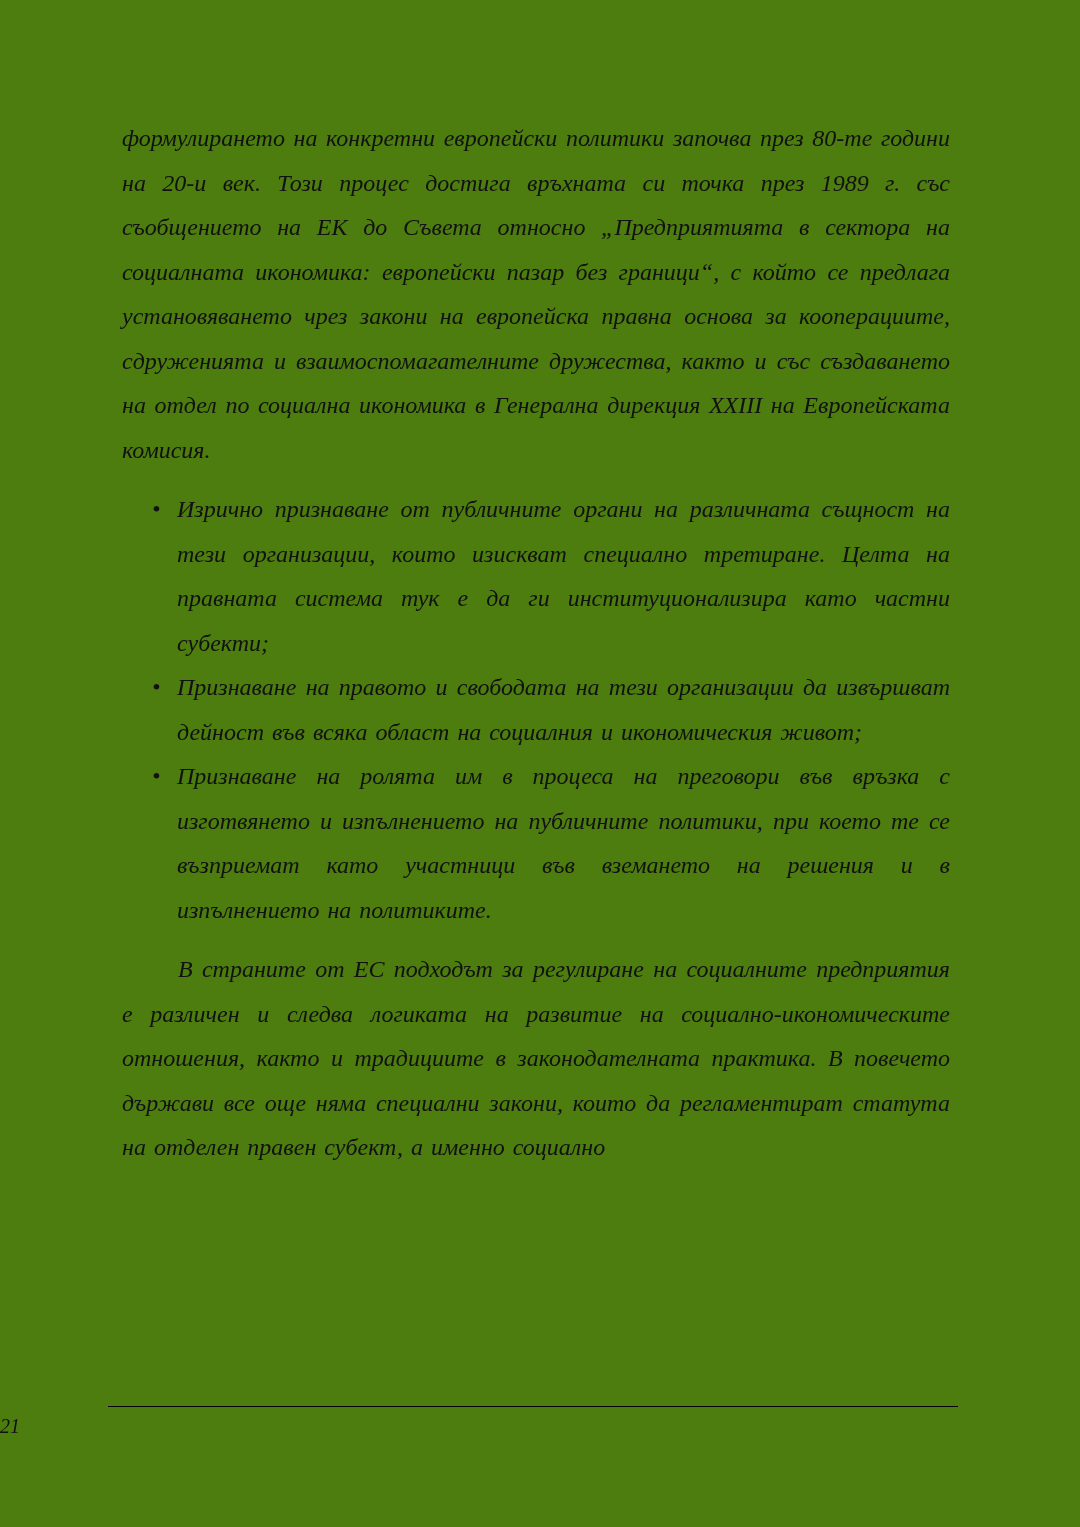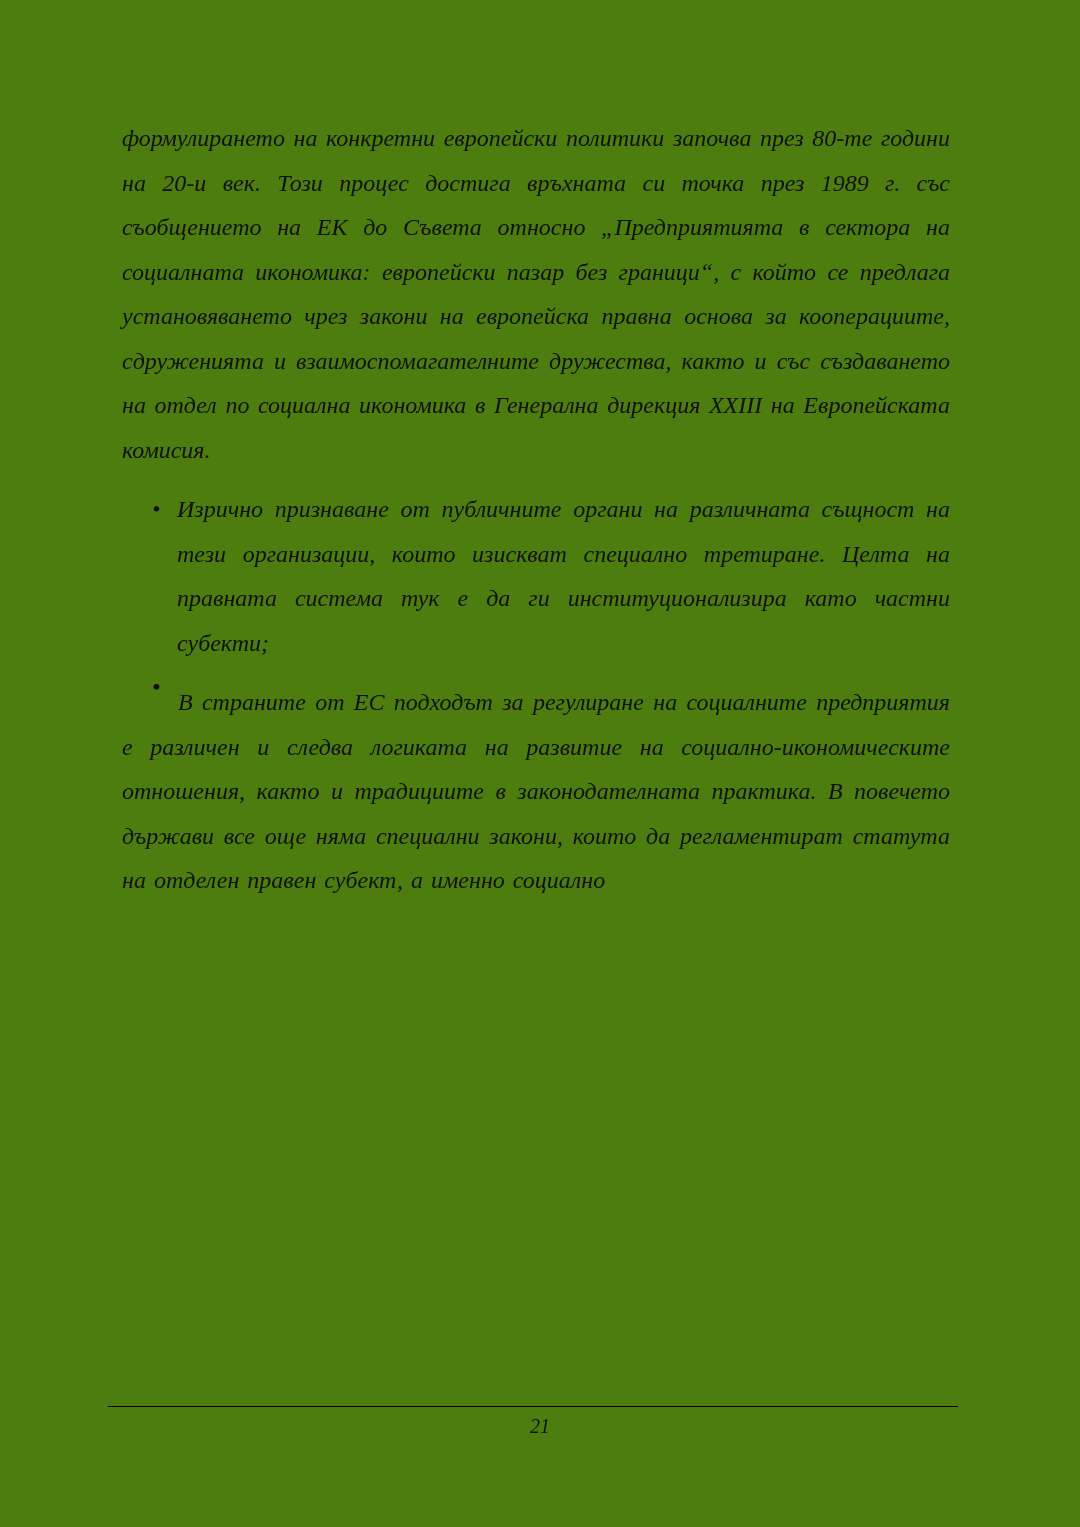--- a/index.html
+++ b/index.html
@@ -48,21 +48,20 @@
     left: 108px;
     top: 1406px;
     width: 850px;
     border-top: 1.6px solid #000000;
   }
   .page-number {
     position: absolute;
     left: 0;
     top: 1411px;
     width: 1080px;
-    text-align: center;
     font-size: 20px;
     line-height: 30px;
     font-family: "Liberation Serif", "DejaVu Serif", serif;
     color: #111111;
   }
 </style>
 </head>
 <body>
 
 <div class="page">
@@ -72,23 +71,25 @@
     <p class="para">формулирането на конкретни европейски политики започва през 80-те години на 20-и век. Този процес достига връхната си точка през 1989 г. със съобщението на ЕК до Съвета относно „Предприятията в сектора на социалната икономика: европейски пазар без граници“, с който се предлага установяването чрез закони на европейска правна основа за кооперациите, сдруженията и взаимоспомагателните дружества, както и със създаването на отдел по социална икономика в Генерална дирекция XXIII на Европейската комисия.</p>
 
 
     <ul class="bullets">
       <li>
         <span class="marker">•</span>
         <span>Изрично признаване от публичните органи на различната същност на тези организации, които изискват специално третиране. Целта на правната система тук е да ги институционализира като частни субекти;</span>
       </li>
       <li>
         <span class="marker">•</span>
+        <span>Признаване на правото и свободата на тези организации да извършват дейност във всяка област на социалния и икономическия живот;</span>
       </li>
       <li>
         <span class="marker">•</span>
+        <span>Признаване на ролята им в процеса на преговори във връзка с изготвянето и изпълнението на публичните политики, при което те се възприемат като участници във вземането на решения и в изпълнението на политиките.</span>
       </li>
     </ul>
 
     <p class="para indent">В страните от ЕС подходът за регулиране на социалните предприятия е различен и следва логиката на развитие на социално-икономическите отношения, както и традициите в законодателната практика. В повечето държави все още няма специални закони, които да регламентират статута на отделен правен субект, а именно социално</p>
 
   </div>
 
   <div class="footer-rule"></div>
 
   <div class="page-number">21</div>

